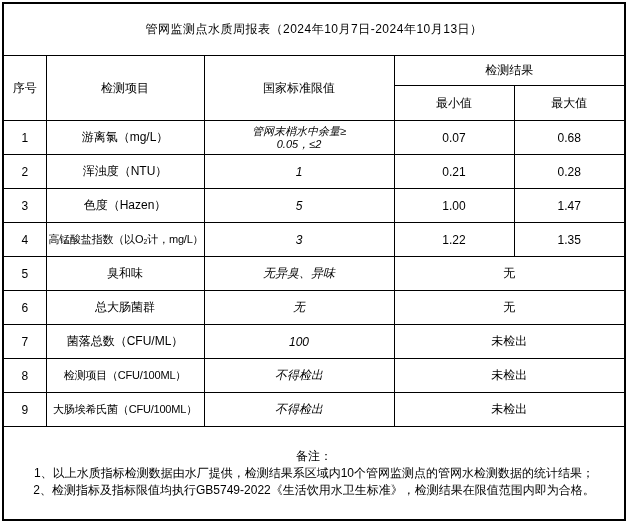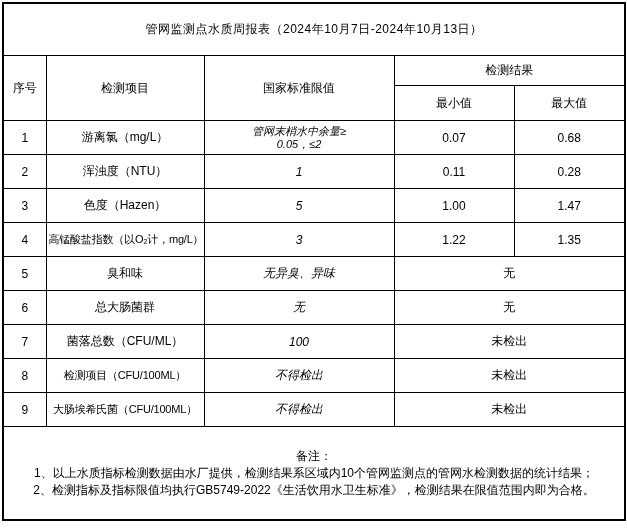--- a/index.html
+++ b/index.html
@@ -92,21 +92,21 @@
       <td class="limit-cell twoline">管网末梢水中余量≥
 0.05，≤2</td>
       <td>0.07</td>
       <td>0.68</td>
     </tr>
 
     <tr class="data-row">
       <td>2</td>
       <td class="item-cell">浑浊度（NTU）</td>
       <td class="limit-cell">1</td>
-      <td>0.11</td>
+      <td>0.21</td>
       <td>0.28</td>
     </tr>
 
     <tr class="data-row">
       <td>3</td>
       <td class="item-cell">色度（Hazen）</td>
       <td class="limit-cell">5</td>
       <td>1.00</td>
       <td>1.47</td>
     </tr>

